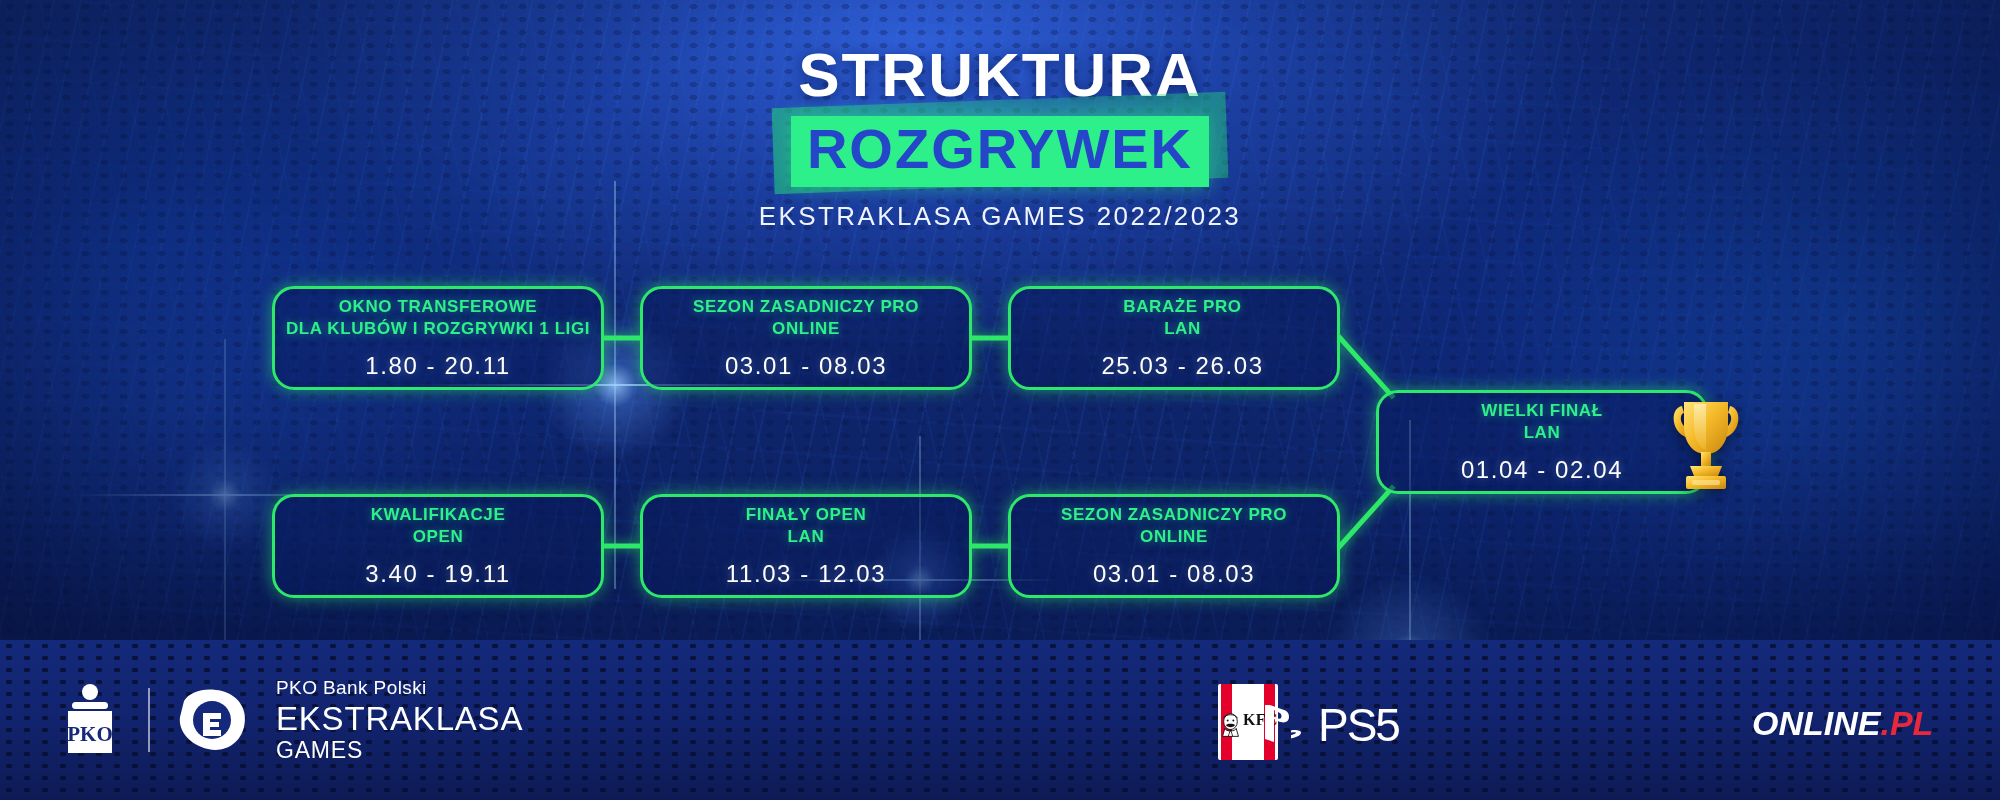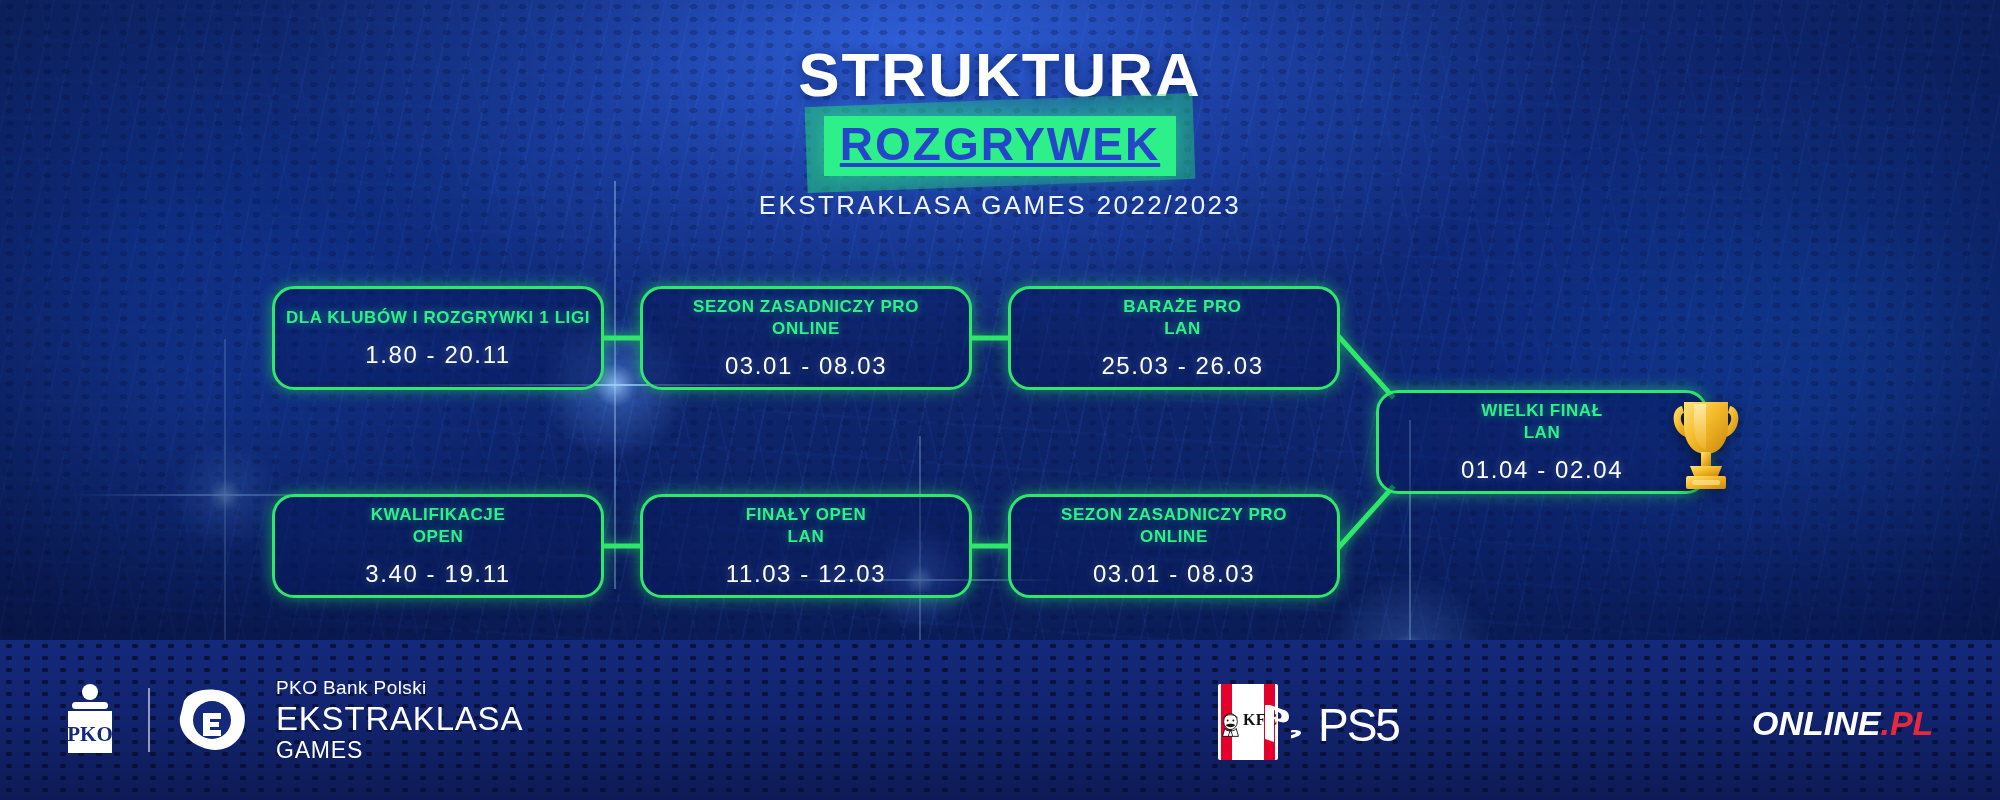--- a/index.html
+++ b/index.html
@@ -95,23 +95,22 @@
   }
   .title-hl-bar {
     position: relative;
     display: inline-block;
     background: #2df08a;
     padding: 4px 16px 8px;
     box-shadow: 0 0 18px rgba(45,240,138,.45);
   }
   .title-hl-bar span {
     display: block;
-    font-size: 46px; font-weight: 800; letter-spacing: 2px; line-height: 1.05;
+    font-size: 56px; font-weight: 800; letter-spacing: 2px; line-height: 1.05;
     color: #2546c8;
-    text-decoration: underline;
   }
   .title-sub {
     margin-top: 14px;
     font-size: 26px; font-weight: 400; letter-spacing: 2.4px;
     color: #eef3ff;
   }
 
   
   .diagram { position: absolute; left: 0; top: 0; width: 2000px; height: 800px; }
 
@@ -237,20 +236,21 @@
         <line x1="972" y1="338" x2="1008" y2="338"></line>
         <line x1="604" y1="546" x2="640" y2="546"></line>
         <line x1="972" y1="546" x2="1008" y2="546"></line>
         <line x1="1340" y1="338" x2="1392" y2="396"></line>
         <line x1="1340" y1="546" x2="1392" y2="488"></line>
       </g>
     </svg>
 
     <div class="node" id="node-transfer">
       <div class="n-title">
+        <div>OKNO TRANSFEROWE</div>
         <div>DLA KLUBÓW I ROZGRYWKI 1 LIGI</div>
       </div>
       <div class="n-date">1.80 - 20.11</div>
     </div>
 
     <div class="node" id="node-sezon-1">
       <div class="n-title">
         <div>SEZON ZASADNICZY PRO</div>
         <div>ONLINE</div>
       </div>

